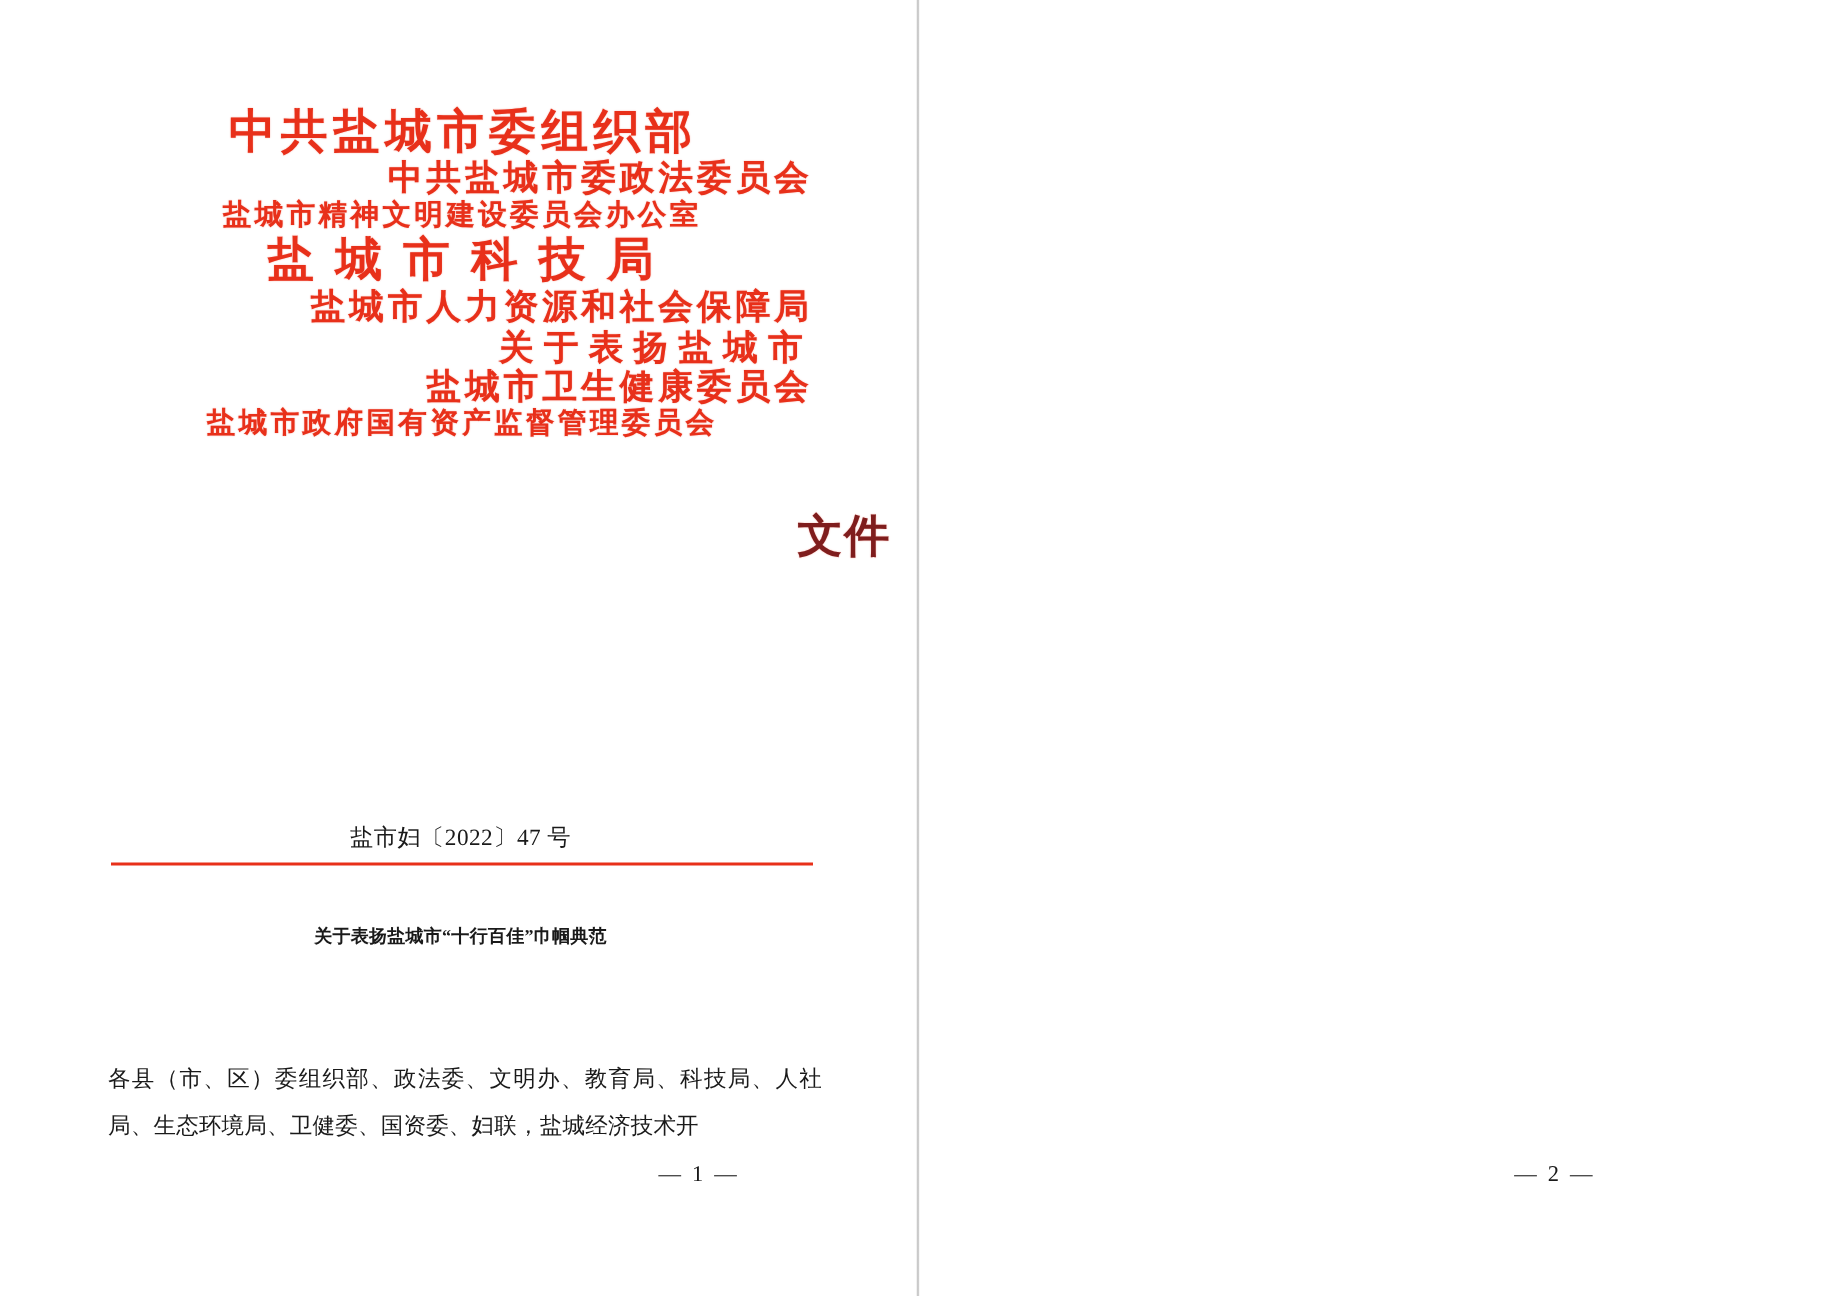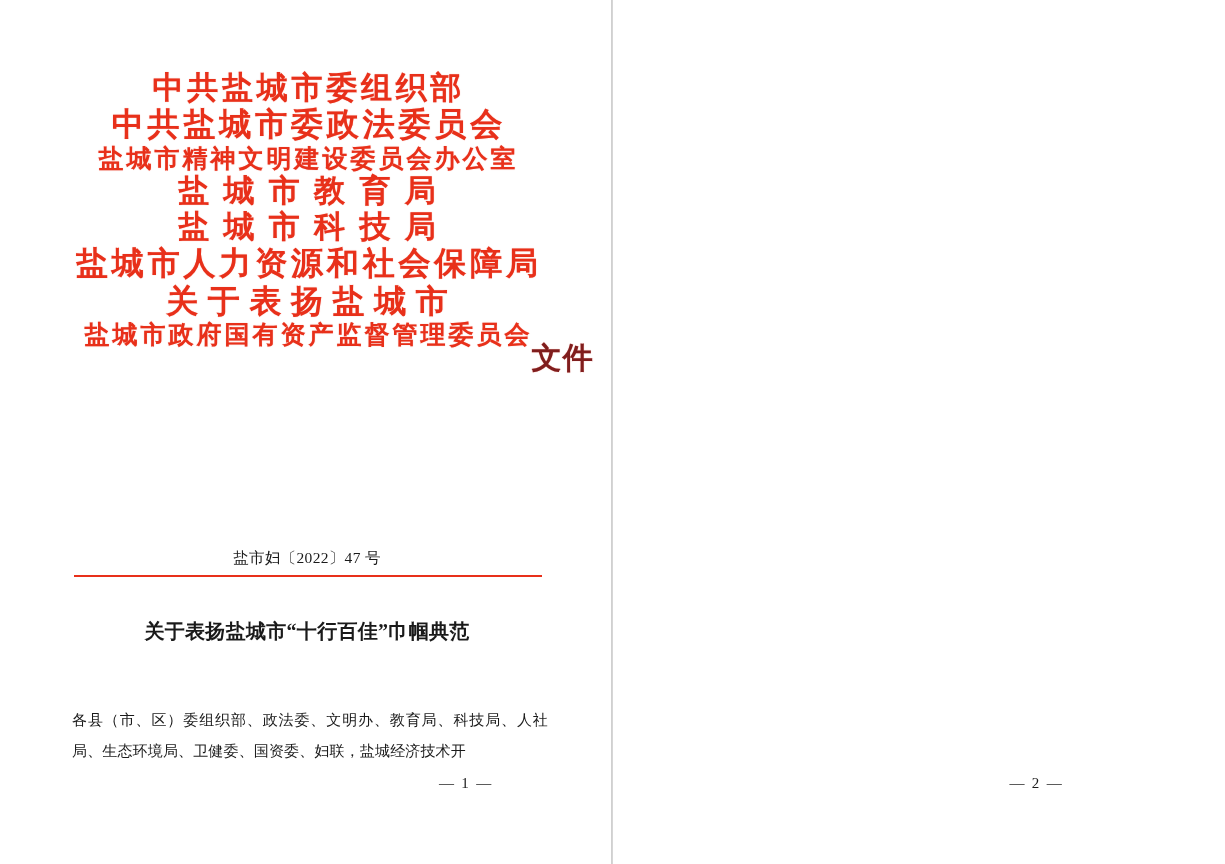--- a/index.html
+++ b/index.html
@@ -54,22 +54,22 @@
     color: #e8301a;
     font-family: "Liberation Serif", "DejaVu Serif", serif;
     font-weight: bold;
     letter-spacing: 0.02em;
     line-height: 1.17;
     white-space: nowrap;
     text-align: center;
     text-shadow: 0 0 1px rgba(232,48,26,0.45);
   }
   .s-42 { font-size: 31px; }
-  .s-40 { font-size: 32px; }
-  .s-38 { font-size: 25px; }
+  .s-40 { font-size: 23px; text-align: right; }
+  .s-38 { font-size: 19px; }
   .sp-wide { letter-spacing: 0.46em; padding-left: 0.46em; }
   .sp-mid  { letter-spacing: 0.30em; padding-left: 0.30em; }
   .sp-small{ letter-spacing: 0.12em; padding-left: 0.12em; }
 
   .wenjian {
     position: absolute;
     right: -52px;
     top: 272px;
     color: #7f1d1d;
     font-weight: bold;
@@ -97,21 +97,21 @@
     height: 1.6px;
     background: #e8301a;
   }
 
   .doc-title {
     position: absolute;
     left: 72px;
     top: 615px;
     width: 470px;
     text-align: center;
-    font-size: 20px;
+    font-size: 12px;
     font-weight: bold;
     line-height: 1.65;
     letter-spacing: 0.015em;
   }
 
   .recipients {
     position: absolute;
     left: 72px;
     top: 705px;
     width: 476px;
@@ -137,24 +137,24 @@
 <body>
 
 <div class="spread">
 
   <div class="page page-left">
 
     <div class="letterhead">
       <div class="lh-row s-42 sp-small">中共盐城市委组织部</div>
       <div class="lh-row s-40 sp-small">中共盐城市委政法委员会</div>
       <div class="lh-row s-38 sp-small">盐城市精神文明建设委员会办公室</div>
-      <div class="lh-row s-42 sp-wide">盐城市教育局</div>
       <div class="lh-row s-42 sp-wide">盐城市科技局</div>
       <div class="lh-row s-40 sp-small">盐城市人力资源和社会保障局</div>
       <div class="lh-row s-40 sp-mid">关于表扬盐城市</div>
+      <div class="lh-row s-40 sp-small">盐城市卫生健康委员会</div>
       <div class="lh-row s-38 sp-small">盐城市政府国有资产监督管理委员会</div>
       <div class="wenjian">文件</div>
     </div>
 
     <div class="doc-number">盐市妇〔2022〕47 号</div>
     <div class="red-rule"></div>
 
     <div class="doc-title">
       <div>关于表扬盐城市“十行百佳”巾帼典范</div>
     </div>

